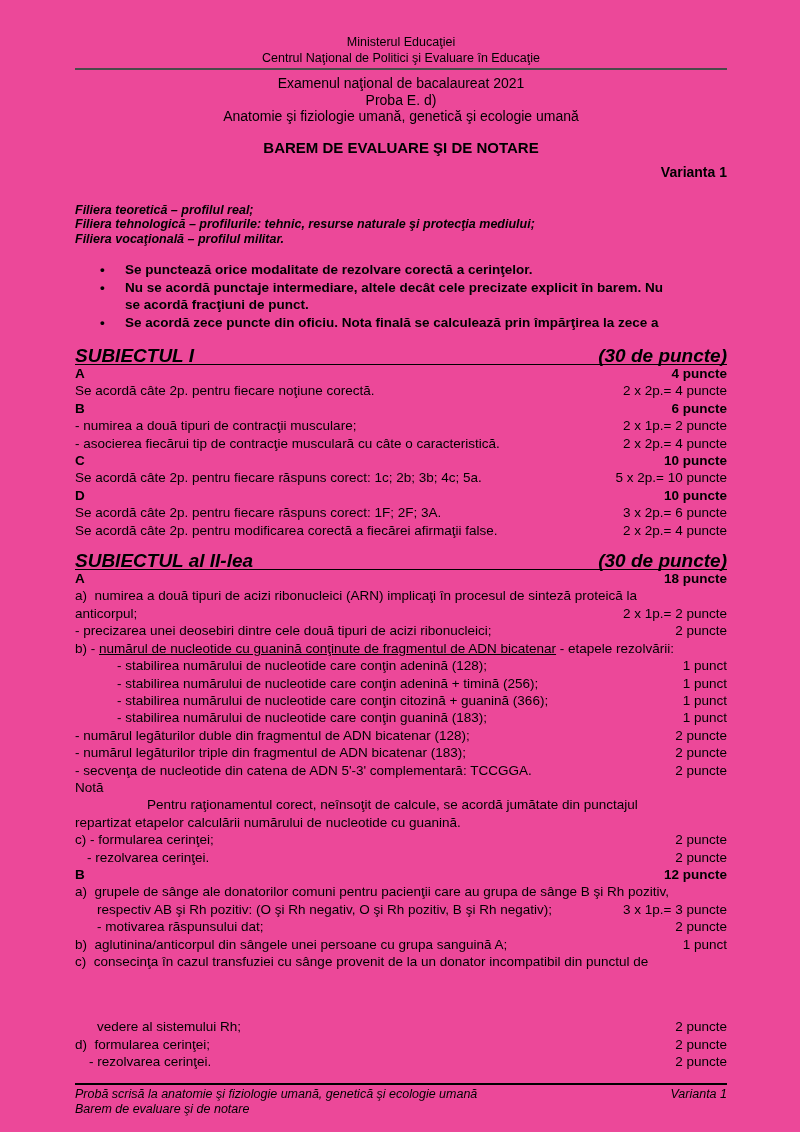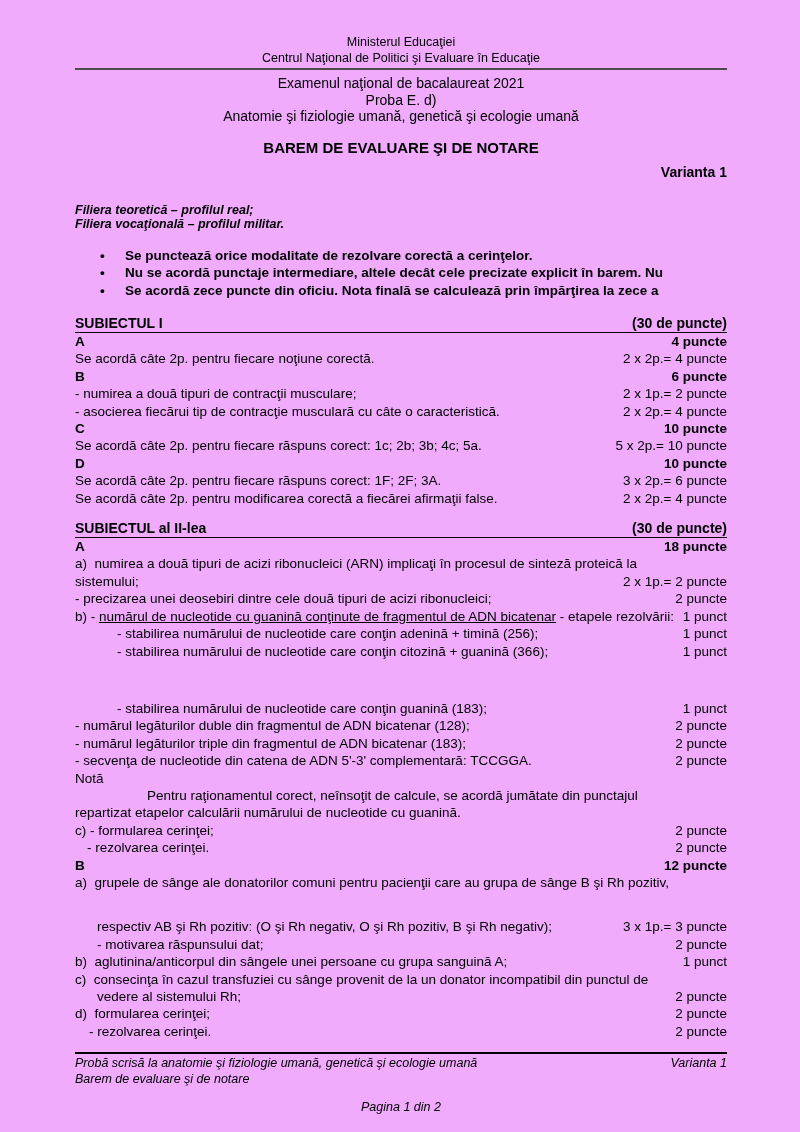--- a/index.html
+++ b/index.html
@@ -68,23 +68,24 @@
     text-align:left;
   }
   .bullet-text{flex:1;}
   .bullet-line{white-space:nowrap;}
   .section{margin-top:16px;}
   .section.second{margin-top:13px;}
   .sec-head{
     display:flex;
     justify-content:space-between;
     font-weight:bold;
-    font-size:14px;
+    font-size:19px;
     line-height:17px;
     border-bottom:1.6px solid #000;
+    font-style:italic;
   }
   .row{
     position:relative;
     font-size:13.5px;
     line-height:17.4px;
     white-space:nowrap;
   }
   .row .row-right{
     position:absolute;
     right:0;bottom:0;
@@ -98,50 +99,52 @@
     padding-top:2px;
     font-size:12.5px;
     line-height:15.5px;
   }
   .f-row{display:flex;justify-content:space-between;}
   .f-page{text-align:center;margin-top:13px;}
 </style>
 </head>
 <body>
 
-<div class="page" style="background: #f0abfc; color: rgb(0, 0, 0);">
+<div class="page" style="background: #ec4899; color: rgb(0, 0, 0);">
   <div class="content">
 
     <div class="hdr-small">Ministerul Educaţiei</div>
     <div class="hdr-small">Centrul Naţional de Politici şi Evaluare în Educaţie</div>
     <div class="hdr-rule" style="border-bottom-color: rgb(74, 74, 74);"></div>
 
     <div class="hdr-bold first">Examenul naţional de bacalaureat 2021</div>
     <div class="hdr-bold">Proba E. d)</div>
     <div class="hdr-bold">Anatomie şi fiziologie umană, genetică şi ecologie umană</div>
 
     <div class="barem-title">BAREM DE EVALUARE ŞI DE NOTARE</div>
     <div class="variant">Varianta 1</div>
 
     <div class="filiera">
         <div class="filiera-line">Filiera teoretică – profilul real;</div>
+        <div class="filiera-line">Filiera tehnologică – profilurile: tehnic, resurse naturale şi protecţia mediului;</div>
         <div class="filiera-line">Filiera vocaţională – profilul militar.</div>
       </div>
 
     <div class="bullets">
         <div class="bullet-item">
           <span class="bullet-marker">•</span>
           <div class="bullet-text">
             <div class="bullet-line">Se punctează orice modalitate de rezolvare corectă a cerinţelor.</div>
           </div>
         </div>
         <div class="bullet-item">
           <span class="bullet-marker">•</span>
           <div class="bullet-text">
             <div class="bullet-line">Nu se acordă punctaje intermediare, altele decât cele precizate explicit în barem. Nu</div>
+            <div class="bullet-line">se acordă fracţiuni de punct.</div>
           </div>
         </div>
         <div class="bullet-item">
           <span class="bullet-marker">•</span>
           <div class="bullet-text">
             <div class="bullet-line">Se acordă zece puncte din oficiu. Nota finală se calculează prin împărţirea la zece a</div>
           </div>
         </div>
       </div>
 
@@ -162,42 +165,42 @@
           <div class="row"><span class="row-left">Se acordă câte 2p. pentru fiecare răspuns corect: 1F; 2F; 3A.</span><span class="row-right">3 x 2p.= 6 puncte</span></div>
           <div class="row"><span class="row-left">Se acordă câte 2p. pentru modificarea corectă a fiecărei afirmaţii false.</span><span class="row-right">2 x 2p.= 4 puncte</span></div>
         </div>
         <div class="section second">
           <div class="sec-head">
             <span class="sec-title">SUBIECTUL al II-lea</span>
             <span class="sec-points">(30 de puncte)</span>
           </div>
           <div class="row b"><span class="row-left">A</span><span class="row-right b">18 puncte</span></div>
           <div class="row"><span class="row-left">a)&nbsp; numirea a două tipuri de acizi ribonucleici (ARN) implicaţi în procesul de sinteză proteică la</span></div>
-          <div class="row"><span class="row-left">sistemului;</span><span class="row-right">2 x 1p.= 2 puncte</span></div>
+          <div class="row"><span class="row-left">anticorpul;</span><span class="row-right">2 x 1p.= 2 puncte</span></div>
           <div class="row"><span class="row-left">- precizarea unei deosebiri dintre cele două tipuri de acizi ribonucleici;</span><span class="row-right">2 puncte</span></div>
           <div class="row"><span class="row-left"><span>b) - </span><span class="u">numărul de nucleotide cu guanină conţinute de fragmentul de ADN bicatenar</span><span> - etapele rezolvării:</span></span></div>
-          <div class="row" style="padding-left: 42px;"><span class="row-right">1 punct</span></div>
+          <div class="row" style="padding-left: 42px;"><span class="row-left">- stabilirea numărului de nucleotide care conţin adenină (128);</span><span class="row-right">1 punct</span></div>
           <div class="row" style="padding-left: 42px;"><span class="row-left">- stabilirea numărului de nucleotide care conţin adenină + timină (256);</span><span class="row-right">1 punct</span></div>
           <div class="row" style="padding-left: 42px;"><span class="row-left">- stabilirea numărului de nucleotide care conţin citozină + guanină (366);</span><span class="row-right">1 punct</span></div>
-          <div class="row" style="padding-left: 42px; margin-top: 40px;"><span class="row-left">- stabilirea numărului de nucleotide care conţin guanină (183);</span><span class="row-right">1 punct</span></div>
+          <div class="row" style="padding-left: 42px;"><span class="row-left">- stabilirea numărului de nucleotide care conţin guanină (183);</span><span class="row-right">1 punct</span></div>
           <div class="row"><span class="row-left">- numărul legăturilor duble din fragmentul de ADN bicatenar (128);</span><span class="row-right">2 puncte</span></div>
           <div class="row"><span class="row-left">- numărul legăturilor triple din fragmentul de ADN bicatenar (183);</span><span class="row-right">2 puncte</span></div>
           <div class="row"><span class="row-left">- secvenţa de nucleotide din catena de ADN 5'-3' complementară: TCCGGA.</span><span class="row-right">2 puncte</span></div>
           <div class="row"><span class="row-left">Notă</span></div>
           <div class="row" style="padding-left: 72px;"><span class="row-left">Pentru raţionamentul corect, neînsoţit de calcule, se acordă jumătate din punctajul</span></div>
           <div class="row"><span class="row-left">repartizat etapelor calculării numărului de nucleotide cu guanină.</span></div>
           <div class="row"><span class="row-left">c) - formularea cerinţei;</span><span class="row-right">2 puncte</span></div>
           <div class="row" style="padding-left: 12px;"><span class="row-left">- rezolvarea cerinţei.</span><span class="row-right">2 puncte</span></div>
           <div class="row b"><span class="row-left">B</span><span class="row-right b">12 puncte</span></div>
           <div class="row"><span class="row-left">a)&nbsp; grupele de sânge ale donatorilor comuni pentru pacienţii care au grupa de sânge B şi Rh pozitiv,</span></div>
-          <div class="row" style="padding-left: 22px; margin-top: 27px;"><span class="row-left">respectiv AB şi Rh pozitiv: (O şi Rh negativ, O şi Rh pozitiv, B şi Rh negativ);</span><span class="row-right">3 x 1p.= 3 puncte</span></div>
+          <div class="row" style="padding-left: 22px;"><span class="row-left">respectiv AB şi Rh pozitiv: (O şi Rh negativ, O şi Rh pozitiv, B şi Rh negativ);</span><span class="row-right">3 x 1p.= 3 puncte</span></div>
           <div class="row" style="padding-left: 22px;"><span class="row-left">- motivarea răspunsului dat;</span><span class="row-right">2 puncte</span></div>
           <div class="row"><span class="row-left">b)&nbsp; aglutinina/anticorpul din sângele unei persoane cu grupa sanguină A;</span><span class="row-right">1 punct</span></div>
           <div class="row"><span class="row-left">c)&nbsp; consecinţa în cazul transfuziei cu sânge provenit de la un donator incompatibil din punctul de</span></div>
-          <div class="row" style="padding-left: 22px;"><span class="row-left">vedere al sistemului Rh;</span><span class="row-right">2 puncte</span></div>
+          <div class="row" style="padding-left: 22px; margin-top: 48px;"><span class="row-left">vedere al sistemului Rh;</span><span class="row-right">2 puncte</span></div>
           <div class="row"><span class="row-left">d)&nbsp; formularea cerinţei;</span><span class="row-right">2 puncte</span></div>
           <div class="row" style="padding-left: 14px;"><span class="row-left">- rezolvarea cerinţei.</span><span class="row-right">2 puncte</span></div>
         </div>
       </div>
 
     <div class="footer" style="border-top-color: rgb(0, 0, 0); font-style: italic;">
       <div class="f-row">
         <span>Probă scrisă la anatomie şi fiziologie umană, genetică şi ecologie umană</span>
         <span>Varianta 1</span>
       </div>

